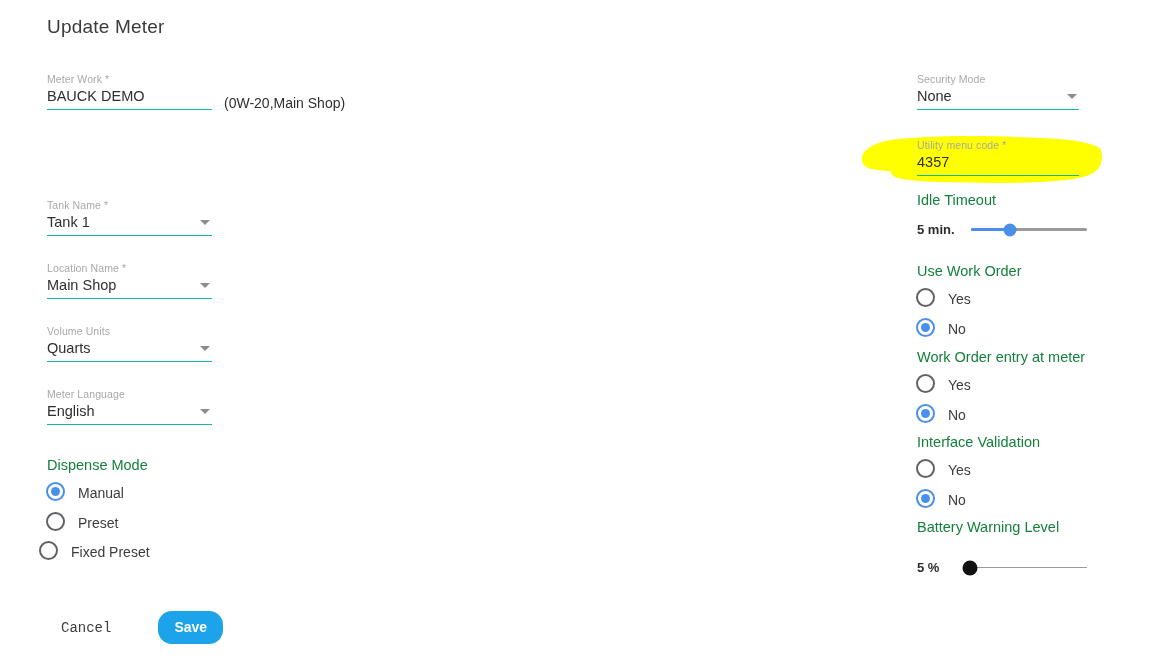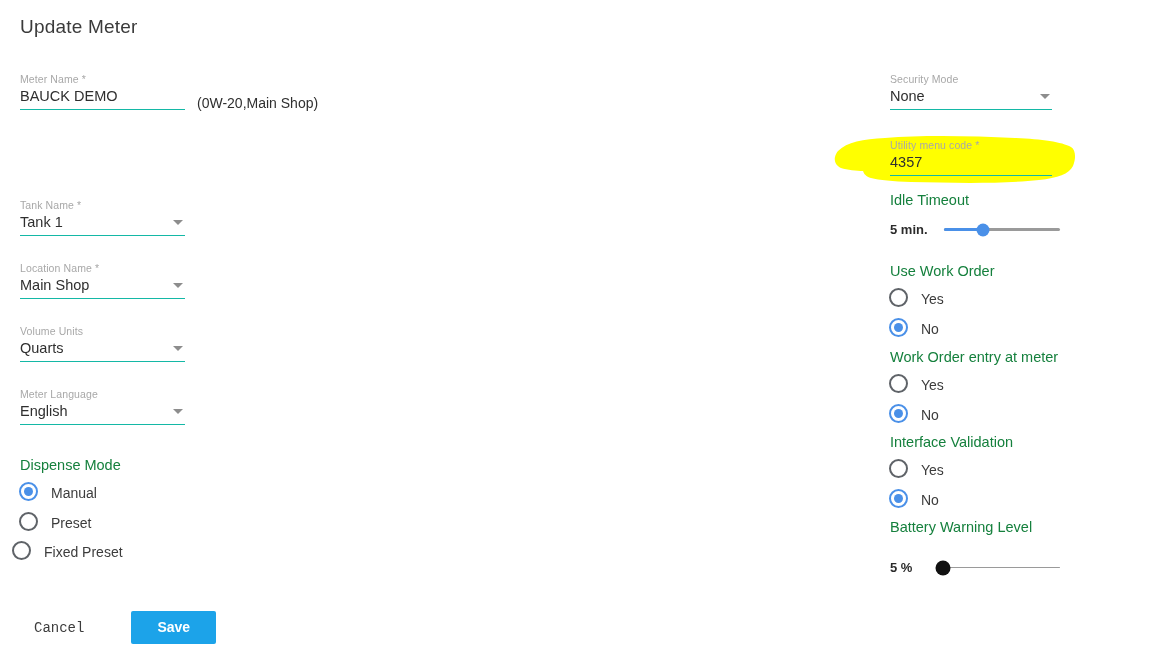--- a/index.html
+++ b/index.html
@@ -3,21 +3,21 @@
 <meta charset="utf-8">
 <style>
   * { box-sizing: border-box; }
   html, body {
     margin: 0; padding: 0;
     width: 1167px; height: 658px;
     background: #ffffff;
     font-family: "Liberation Sans", sans-serif;
     overflow: hidden;
   }
-  .page { position: relative; width: 1045px; height: 658px; background:#fff; }
+  .page { position: relative; width: 1045px; height: 658px; background:#fff;margin-left:27px; }
 
   .page-title {
     position: absolute; left: 20px; top: 16px;
     font-size: 19px; color: #3b3b3b; letter-spacing: .2px;
   }
 
   
   .field { position: absolute; }
   .field .flabel {
     font-size: 10.5px; color: #a8a8a8; letter-spacing: .1px;
@@ -90,41 +90,41 @@
   .btn-row { position: absolute; left: 20px; top: 611px; display: flex; align-items: center; }
   .btn-cancel {
     background: none; border: none; cursor: pointer;
     font-family: Liberation Mono, monospace; font-size: 14px; color: #3c3c3c;
     padding: 8px 14px;
   }
   .btn-save {
     margin-left: 33px;
     background: #1ca3e9; border: none; cursor: pointer;
     font-family: inherit; font-size: 14px; color: #ffffff;
-    padding: 0 26px; height: 33px; line-height: 33px;
-    border-radius: 2px; font-weight: 600;
+    padding: 0 16px; height: 33px; line-height: 33px;
+    border-radius: 14px; font-weight: 600;
   }
 
   
   .highlighter {
     position: absolute; left: 833px; top: 133px;
     width: 244px; height: 52px;
     pointer-events: none;
   }
   .hl-shape { display: block; }
 </style>
 </head>
 <body>
 
 <div class="page">
 
   <div class="page-title">Update Meter</div>
 
   <div class="field" style="left:20px; top:73px; width:165px;">
-    <div class="flabel">Meter Name *</div>
+    <div class="flabel">Meter Work *</div>
     <div class="fvalwrap">
       <div class="fval">BAUCK DEMO</div>
     </div>
   </div>
 
   <div class="side-note">(0W-20,Main Shop)</div>
 
 
   <div class="field" style="left:20px; top:199px; width:165px;">
     <div class="flabel">Tank Name *</div>

